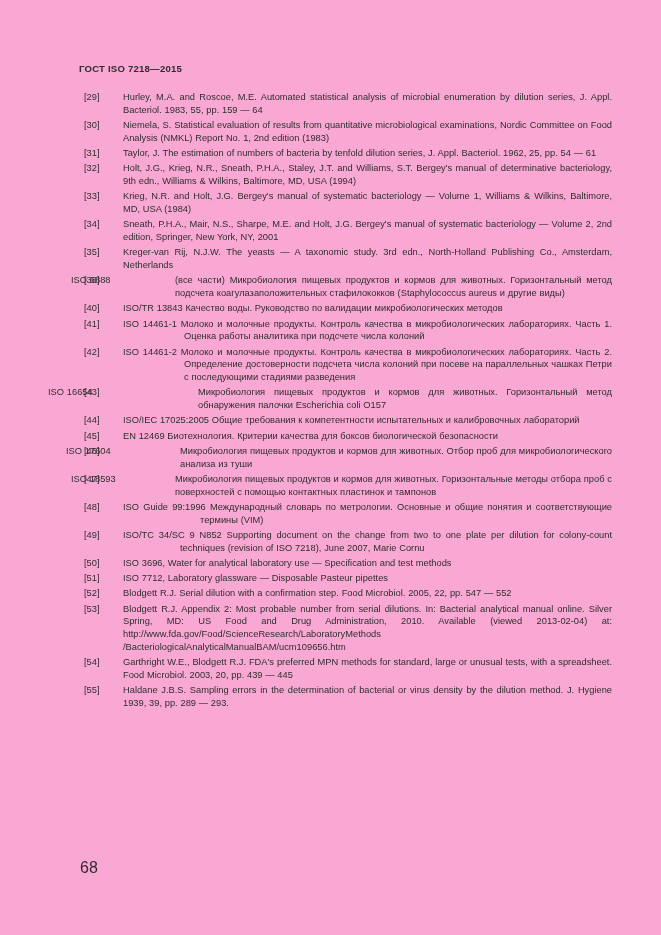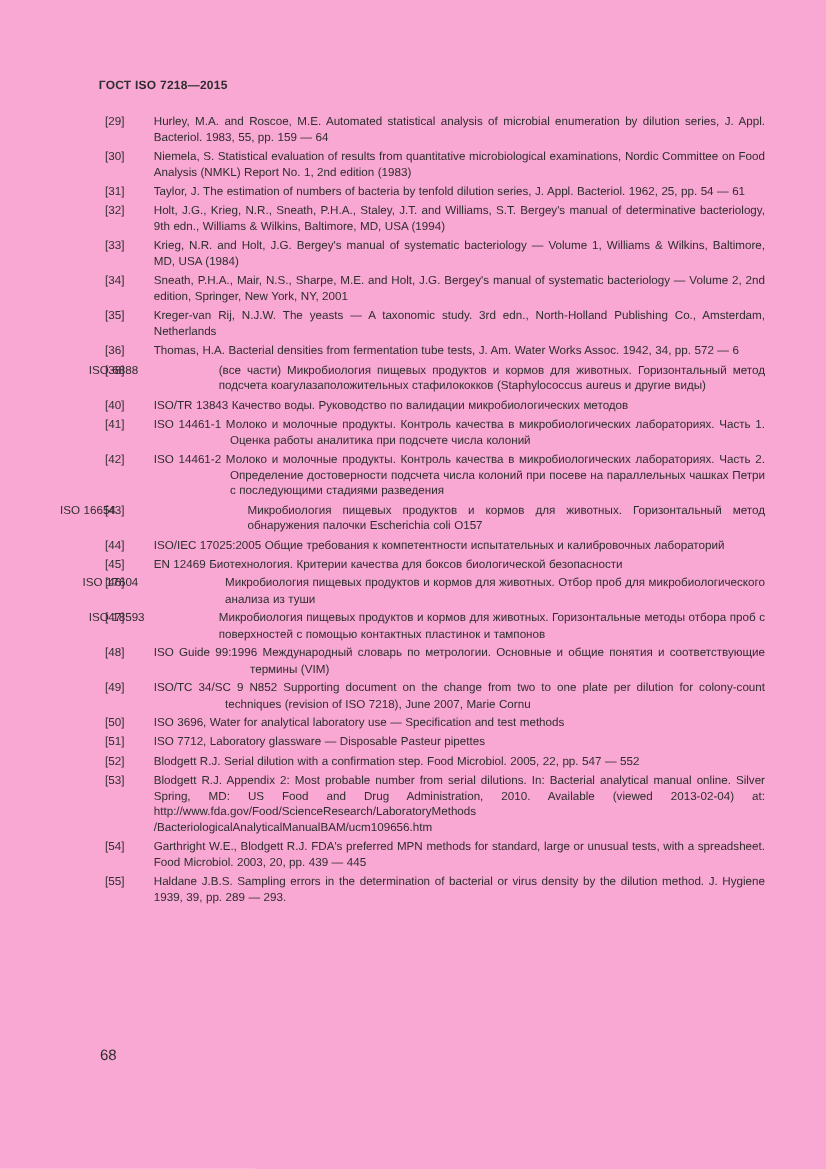--- a/index.html
+++ b/index.html
@@ -28,22 +28,22 @@
   .ref-body {
     flex: 1; min-width: 0;
     font-size: 9.3px; line-height: 12.7px;
     text-align: justify;
     word-spacing: 0.2px;
   }
   .ref-body.justify-last { text-align-last: justify; }
   .ref-label { display: inline-block; vertical-align: top; }
   .ref-extra { text-align: left; text-align-last: left; word-break: break-all; }
   .page-num {
-    position: absolute; left: 80px; top: 837px;
-    font-size: 12px;
+    position: absolute; left: 80px; top: 859px;
+    font-size: 16px;
   }
 </style>
 </head>
 <body>
 
 <div class="doc-page">
   <div class="doc-header">ГОСТ ISO 7218—2015</div>
 
   <div class="refs">
       <div class="ref-row">
@@ -66,24 +66,20 @@
         <span class="ref-num">[33]</span>
         <div class="ref-body">Krieg, N.R. and Holt, J.G. Bergey's manual of systematic bacteriology — Volume 1, Williams &amp; Wilkins, Baltimore, MD, USA (1984)</div>
       </div>
       <div class="ref-row">
         <span class="ref-num">[34]</span>
         <div class="ref-body">Sneath, P.H.A., Mair, N.S., Sharpe, M.E. and Holt, J.G. Bergey's manual of systematic bacteriology — Volume 2, 2nd edition, Springer, New York, NY, 2001</div>
       </div>
       <div class="ref-row">
         <span class="ref-num">[35]</span>
         <div class="ref-body">Kreger-van Rij, N.J.W. The yeasts — A taxonomic study. 3rd edn., North-Holland Publishing Co., Amsterdam, Netherlands</div>
-      </div>
-      <div class="ref-row">
-        <span class="ref-num">[36]</span>
-        <div class="ref-body">Thomas, H.A. Bacterial densities from fermentation tube tests, J. Am. Water Works Assoc. 1942, 34, pp. 572 — 6</div>
       </div>
       <div class="ref-row">
         <span class="ref-num">[38]</span>
         <div class="ref-body" style="padding-left: 52px; text-indent: -52px;"><span class="ref-label" style="width: 52px;">ISO 6888</span>(все части) Микробиология пищевых продуктов и кормов для животных. Горизонтальный метод подсчета коагулазаположительных стафилококков (Staphylococcus aureus и другие виды)</div>
       </div>
       <div class="ref-row">
         <span class="ref-num">[40]</span>
         <div class="ref-body" style="padding-left: 57px; text-indent: -57px;">ISO/TR 13843 Качество воды. Руководство по валидации микробиологических методов</div>
       </div>
       <div class="ref-row">

